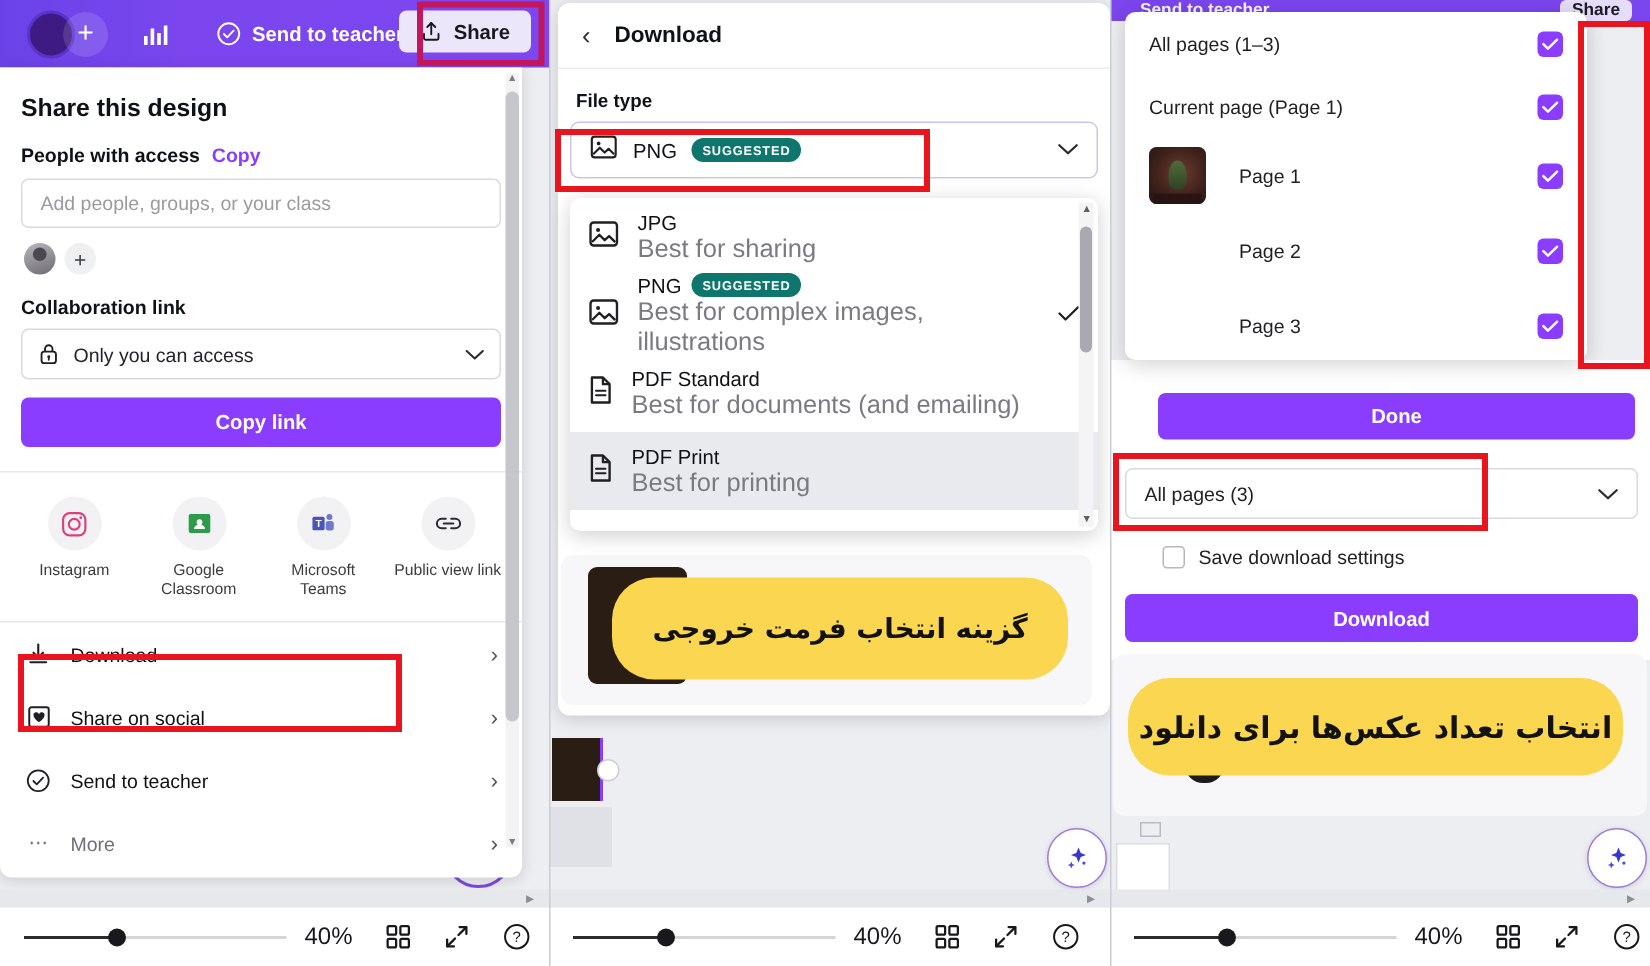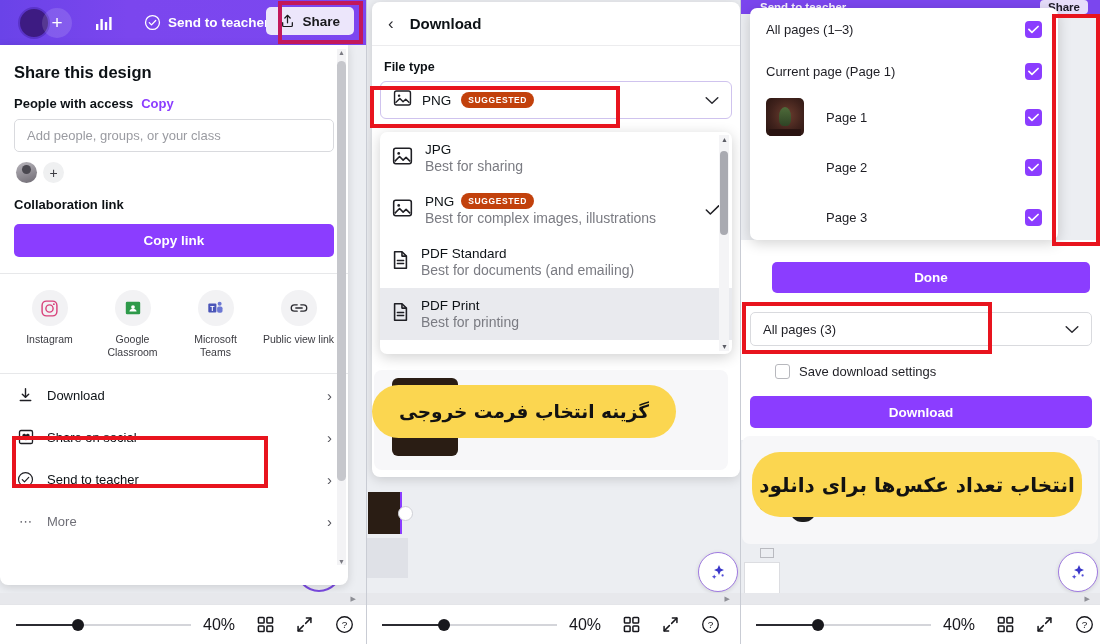--- a/index.html
+++ b/index.html
@@ -161,37 +161,37 @@
     padding:0 16px; border-bottom:1px solid #ececee;
     font-size:15px; font-weight:700; color:#0d1216;
   }
   .dl-back { font-size:17px; color:#2b2b31; font-weight:400; }
   .dl-label { font-size:12.5px; font-weight:700; color:#0d1216; margin:14px 0 7px 12px; }
   .filetype-box {
     margin:0 8px; height:38px; border:1px solid #cfc3ee; border-radius:6px;
     display:flex; align-items:center; gap:10px; padding:0 12px; background:#fff;
   }
   .badge-suggested {
-    background:#c2410c; color:#fff; font-size:8.5px; font-weight:700;
+    background:#0f766e; color:#fff; font-size:8.5px; font-weight:700;
     letter-spacing:0.6px; padding:3px 7px; border-radius:9px;
   }
   .ft-name { font-size:13.5px; color:#0d1216; }
   .ft-chev { margin-left:auto; color:#3b3b41; }
 
   .dropdown {
     position:absolute; left:8px; top:130px; width:352px; height:222px;
     background:#fff; border-radius:7px;
     box-shadow:0 3px 14px rgba(0,0,0,0.19); z-index:14; overflow:hidden;
   }
   .dd-item {
     display:flex; align-items:center; gap:12px; padding:9px 12px; height:52px;
   }
   .dd-item.sel { background:#e9eaee; }
   .dd-text .t1 { font-size:13.5px; color:#0d1216; display:flex; align-items:center; gap:7px; }
-  .dd-text .t2 { font-size:14px; color:#7a7b82; margin-top:2px; }
+  .dd-text .t2 { font-size:17px; color:#7a7b82; margin-top:2px; }
   .dd-check { margin-left:auto; color:#2b2b31; font-size:15px; }
   .dd-scroll { position:absolute; right:3px; top:3px; bottom:3px; width:10px; }
   .dd-scroll .track { position:absolute; inset:0; background:#f4f4f6; }
   .dd-scroll .thumb { position:absolute; left:1px; width:8px; top:16px; height:84px; background:#a9aab1; border-radius:4px; }
   .dd-scroll .arr { position:absolute; left:2px; font-size:7px; color:#5d5e66; }
 
   
   #pages-pop {
     position:absolute; top:8px; left:10px; width:308px; height:232px;
     background:#fff; border-radius:7px; box-shadow:0 3px 14px rgba(0,0,0,0.18);
@@ -244,21 +244,21 @@
   .redbox.crimson { border-color:#c2185b; }
 
   
   .callout {
     position:absolute; background:#fbd650; border-radius:28px;
     display:flex; align-items:center; justify-content:center;
     color:#121212; font-weight:700; z-index:80;
     direction:rtl; text-align:center;
     font-family:"DejaVu Sans", sans-serif;
   }
-  #callout-1 { left:372px; top:385px; width:304px; height:53px; font-size:18.5px; }
+  #callout-1 { left:408px; top:385px; width:304px; height:68px; font-size:18.5px; }
   #callout-2 { left:752px; top:452px; width:330px; height:65px; font-size:20px; }
 
   
   .design-card {
     position:absolute; background:#f7f7f9; border-radius:8px; z-index:20;
   }
   #design-card-1 { left:374px; top:370px; width:354px; height:100px; }
   #design-card-2 { left:742px; top:436px; width:356px; height:108px; }
   .dark-shape { position:absolute; background:#2a1d14; border-radius:6px; z-index:21; }
 
@@ -314,20 +314,34 @@
         <span>Add people, groups, or your class</span>
       </div>
 
       <div class="sp-people">
         <div class="sp-ava"></div>
         <div class="sp-ava-plus">+</div>
       </div>
 
       <div class="sp-sub">Collaboration link</div>
 
+      <div class="sp-select">
+        <svg width="15" height="16" viewBox="0 0 16 18">
+          <rect x="2.6" y="7.2" width="10.8" height="8.6" rx="2" fill="none" stroke="#1f1f24" stroke-width="1.4"></rect>
+          <path d="M5.2 7.2V5.2a2.8 2.8 0 0 1 5.6 0v2" fill="none" stroke="#1f1f24" stroke-width="1.4"></path>
+          <circle cx="8" cy="11" r="1.1" fill="#1f1f24"></circle>
+          <path d="M8 11.6v1.8" stroke="#1f1f24" stroke-width="1.3" stroke-linecap="round"></path>
+        </svg>
+        <span>Only you can access</span>
+        <span class="chev">
+          <svg width="13" height="9" viewBox="0 0 14 9">
+              <path d="M1.2 1.8L7 7.2l5.8-5.4" fill="none" stroke="#2b2b31" stroke-width="1.5" stroke-linecap="round" stroke-linejoin="round"></path>
+            </svg>
+        </span>
+      </div>
 
       <div class="btn-purple" id="copy-link">Copy link</div>
 
       <div class="hr"></div>
 
       <div class="social-row">
         <div class="social-item">
           <div class="social-circle">
             <svg width="19" height="19" viewBox="0 0 20 20">
               <rect x="2.2" y="2.2" width="15.6" height="15.6" rx="4.6" fill="none" stroke="#d8417a" stroke-width="1.5"></rect>

